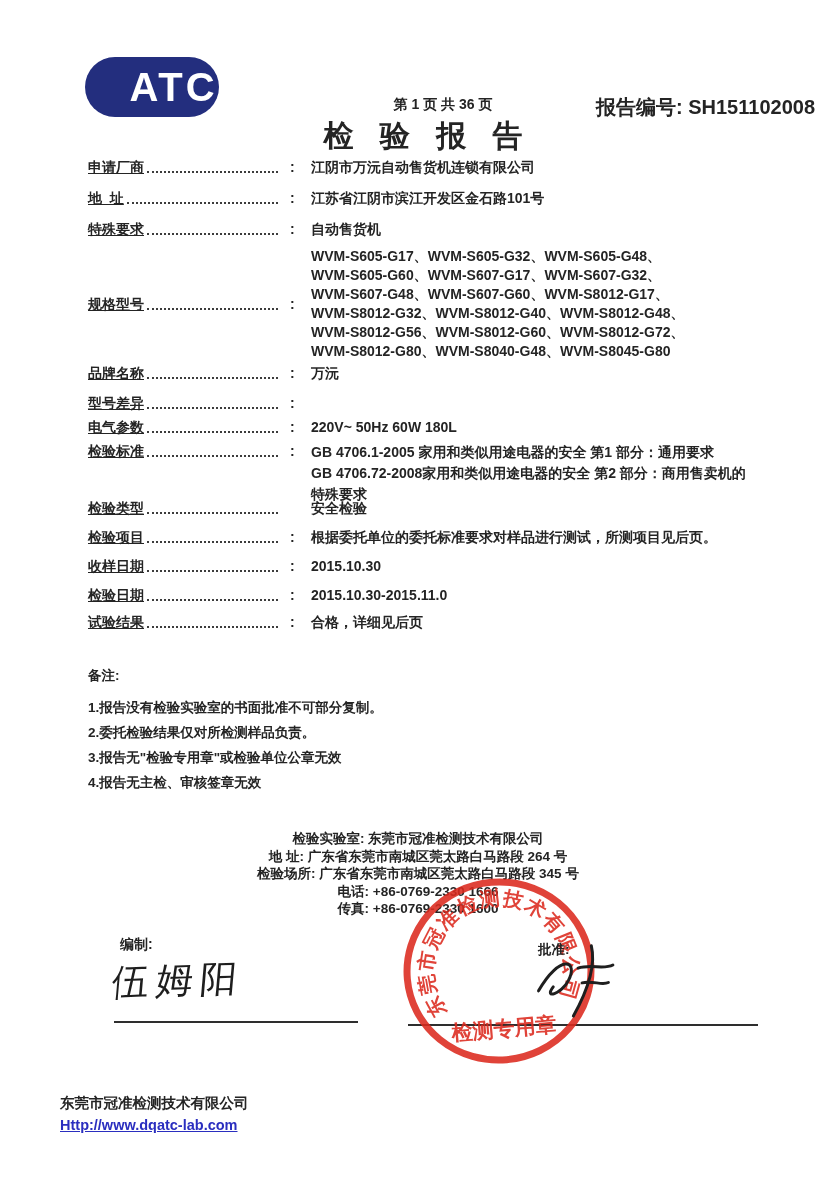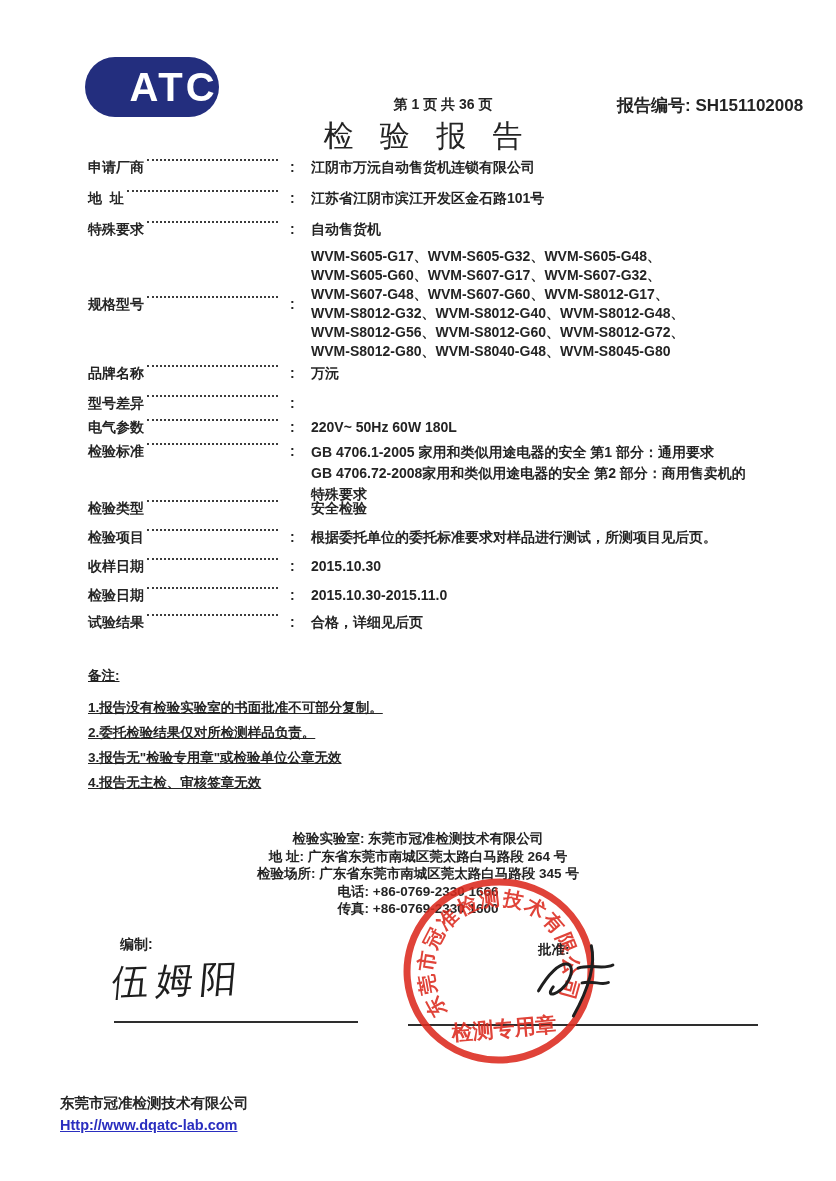--- a/index.html
+++ b/index.html
@@ -7,40 +7,40 @@
     width:836px;height:1181px;background:#ffffff;position:relative;overflow:hidden;
     margin:0 auto;color:#242424;
     font-family:"Liberation Sans","DejaVu Sans",sans-serif;
   }
   
   .logo{position:absolute;left:85px;top:57px;width:134px;height:60px;background:#232e7e;
         border-radius:30px;display:flex;align-items:center;justify-content:center;}
   .logo span{color:#ffffff;font-weight:bold;font-size:40px;letter-spacing:3px;line-height:1;margin-left:43px;}
   .page-info{position:absolute;left:50px;right:0;top:96px;text-align:center;
              font-size:14px;font-weight:bold;}
-  .report-no{position:absolute;left:617px;top:94px;font-size:17px;font-weight:bold;}
+  .report-no{position:absolute;left:596px;top:94px;font-size:20px;font-weight:bold;}
   .doc-title{position:absolute;left:20px;right:1px;top:116px;text-align:center;
-             font-size:30px;font-weight:normal;letter-spacing:9px;}
+             font-size:30px;font-weight:bold;letter-spacing:9px;}
   
   .fields{position:absolute;left:88px;top:0;width:678px;}
   .field-row{position:absolute;left:0;width:100%;display:flex;align-items:flex-start;
              font-size:14px;font-weight:bold;}
   .field-row.center{align-items:center;}
-  .field-label{width:193px;display:flex;flex-shrink:0;}
+  .field-label{width:193px;display:flex;align-items:flex-end;flex-shrink:0;text-decoration:underline;}
   .label-text{white-space:pre;line-height:19px;}
   .dots{flex:1;border-bottom:2.5px dotted #3c3c3c;margin:0 3px 4px 3px;height:1px;}
   .field-colon{width:30px;flex-shrink:0;padding-left:9px;line-height:19px;box-sizing:border-box;}
   .field-value{flex:1;line-height:19px;}
   .field-value div{line-height:19px;}
   .fr1{top:158px}.fr2{top:189px}.fr3{top:220px}.fr4{top:247px}.fr5{top:364px}
   .fr6{top:394px}.fr7{top:418px}.fr8{top:442px}.fr9{top:499px}.fr10{top:528px}
   .fr11{top:557px}.fr12{top:586px}.fr13{top:613px}
   .fr8 .field-value div{line-height:21px;}
   
-  .remarks{position:absolute;left:88px;top:666px;font-size:13.5px;font-weight:bold;text-decoration:underline;}
+  .remarks{position:absolute;left:88px;top:666px;font-size:13.5px;font-weight:bold;}
   .remarks-title{margin-bottom:10px;line-height:19px;}
   .remark-item{line-height:25px;}
   
   .lab{position:absolute;left:0;right:0;top:830px;text-align:center;
        font-size:13.5px;font-weight:bold;}
   .lab div{line-height:17.5px;}
   
   .prepared-label{position:absolute;left:120px;top:936px;font-size:14px;font-weight:bold;}
   .approved-label{position:absolute;left:514px;top:941px;font-size:13.5px;font-weight:bold;z-index:3;margin-left:24px;}
   .prepared-sig{position:absolute;left:112px;top:956px;font-size:37px;color:#1e1e1e;

